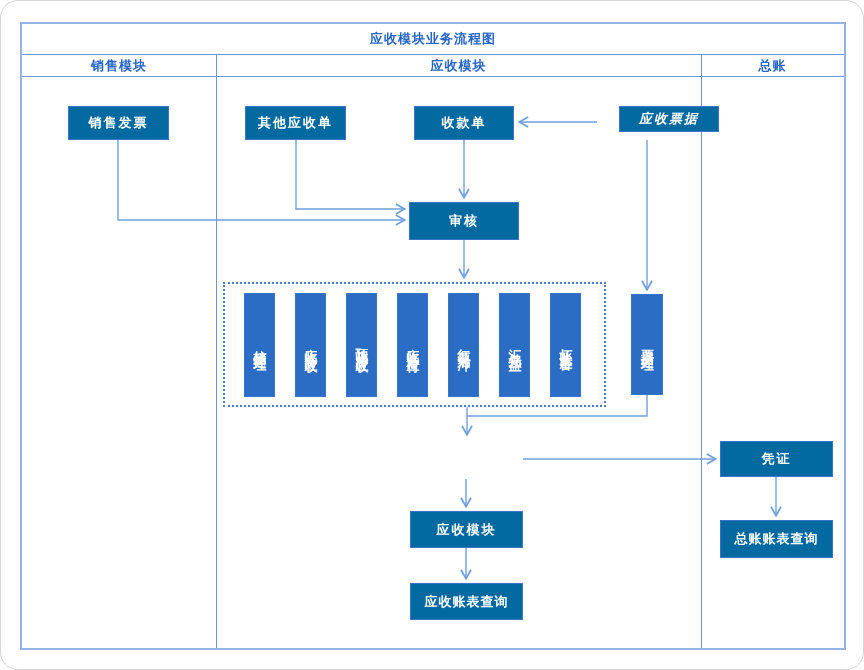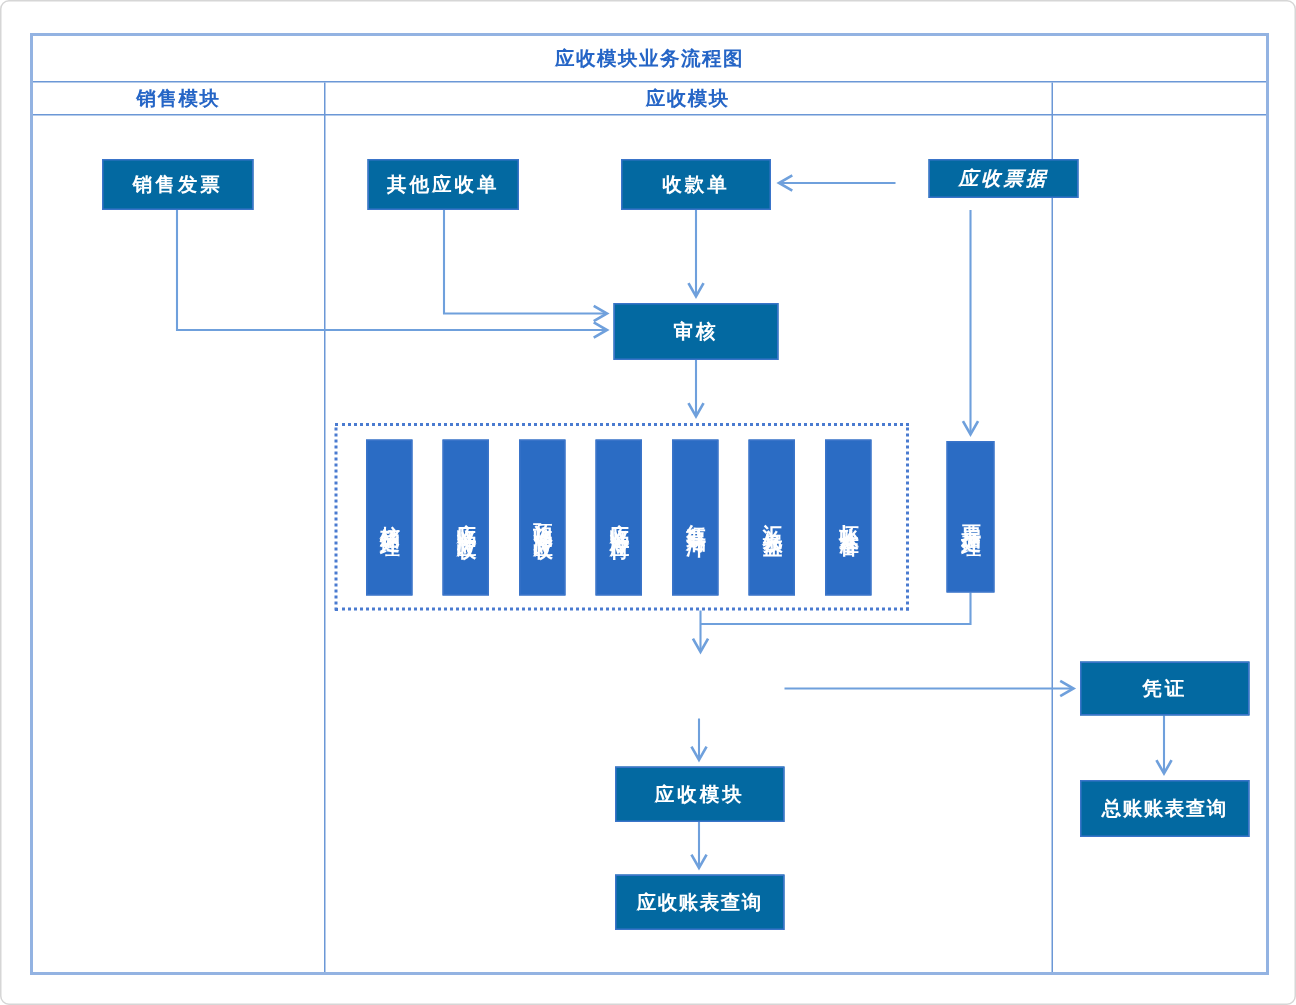--- a/index.html
+++ b/index.html
@@ -1,16 +1,16 @@
 <!DOCTYPE html>
 <html><head>
 <meta charset="utf-8">
 <style>
   html,body{margin:0;padding:0;background:#ffffff;font-family:"Liberation Sans","DejaVu Sans",sans-serif;}
-  .page{position:relative;width:864px;height:670px;background:#ffffff;border:1px solid #d6d6d6;border-radius:6px;box-sizing:border-box;overflow:hidden;}
+  .page{position:relative;width:864px;height:670px;background:#ffffff;border:1px solid #d6d6d6;border-radius:18px;box-sizing:border-box;overflow:hidden;}
 
   
   .frame{position:absolute;left:19px;top:21px;width:826px;height:628px;border:2px solid #93b3e2;box-sizing:border-box;}
   .title-row{position:absolute;left:0;top:0;width:100%;height:31px;border-bottom:1px solid #6b97d6;display:flex;align-items:center;justify-content:center;box-sizing:border-box;}
   .title-row span{color:#2565c6;font-size:13px;font-weight:bold;letter-spacing:1px;}
   .header-row{position:absolute;left:0;top:31px;width:100%;height:22px;border-bottom:1px solid #6b97d6;box-sizing:border-box;}
   .header-cell{position:absolute;top:0;height:22px;display:flex;align-items:center;justify-content:center;color:#2565c6;font-size:13px;font-weight:bold;letter-spacing:1px;}
   .hc1{left:0;width:194px;}
   .hc2{left:194px;width:485px;}
   .hc3{left:679px;right:0;}
@@ -45,20 +45,21 @@
 
 <div class="page">
 
   <div class="frame">
     <div class="title-row">
       <span>应收模块业务流程图</span>
     </div>
     <div class="header-row">
       <div class="header-cell hc1">销售模块</div>
       <div class="header-cell hc2">应收模块</div>
+      <div class="header-cell hc3">总账</div>
     </div>
     <div class="vdiv vdiv1"></div>
     <div class="vdiv vdiv2"></div>
   </div>
 
   <svg class="connectors" viewBox="0 0 864 670">
     <defs>
       <marker id="arrow" viewBox="0 0 10 10" refX="7.5" refY="5" markerWidth="9" markerHeight="9" orient="auto-start-reverse">
         <path d="M1,1 L8,5 L1,9" fill="none" stroke="#6fa0dc" stroke-width="1.5"></path>
       </marker>

